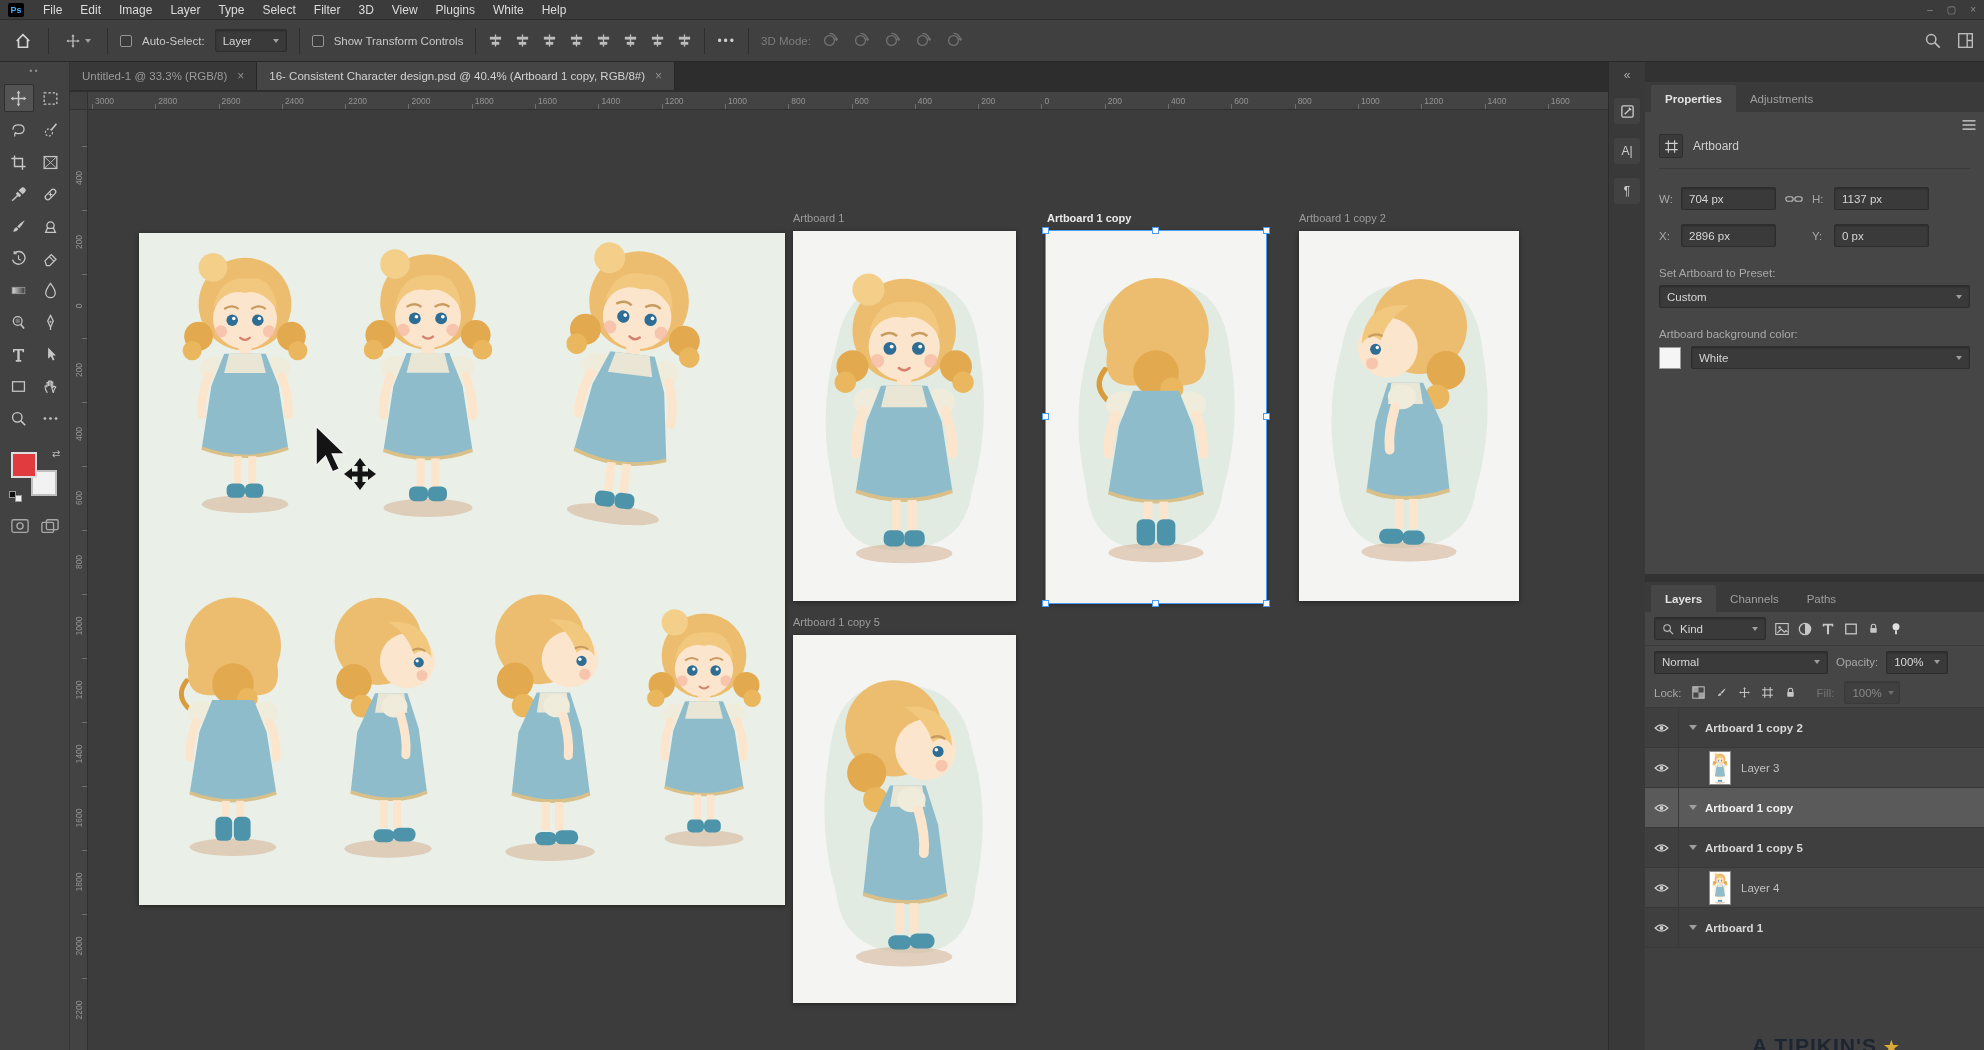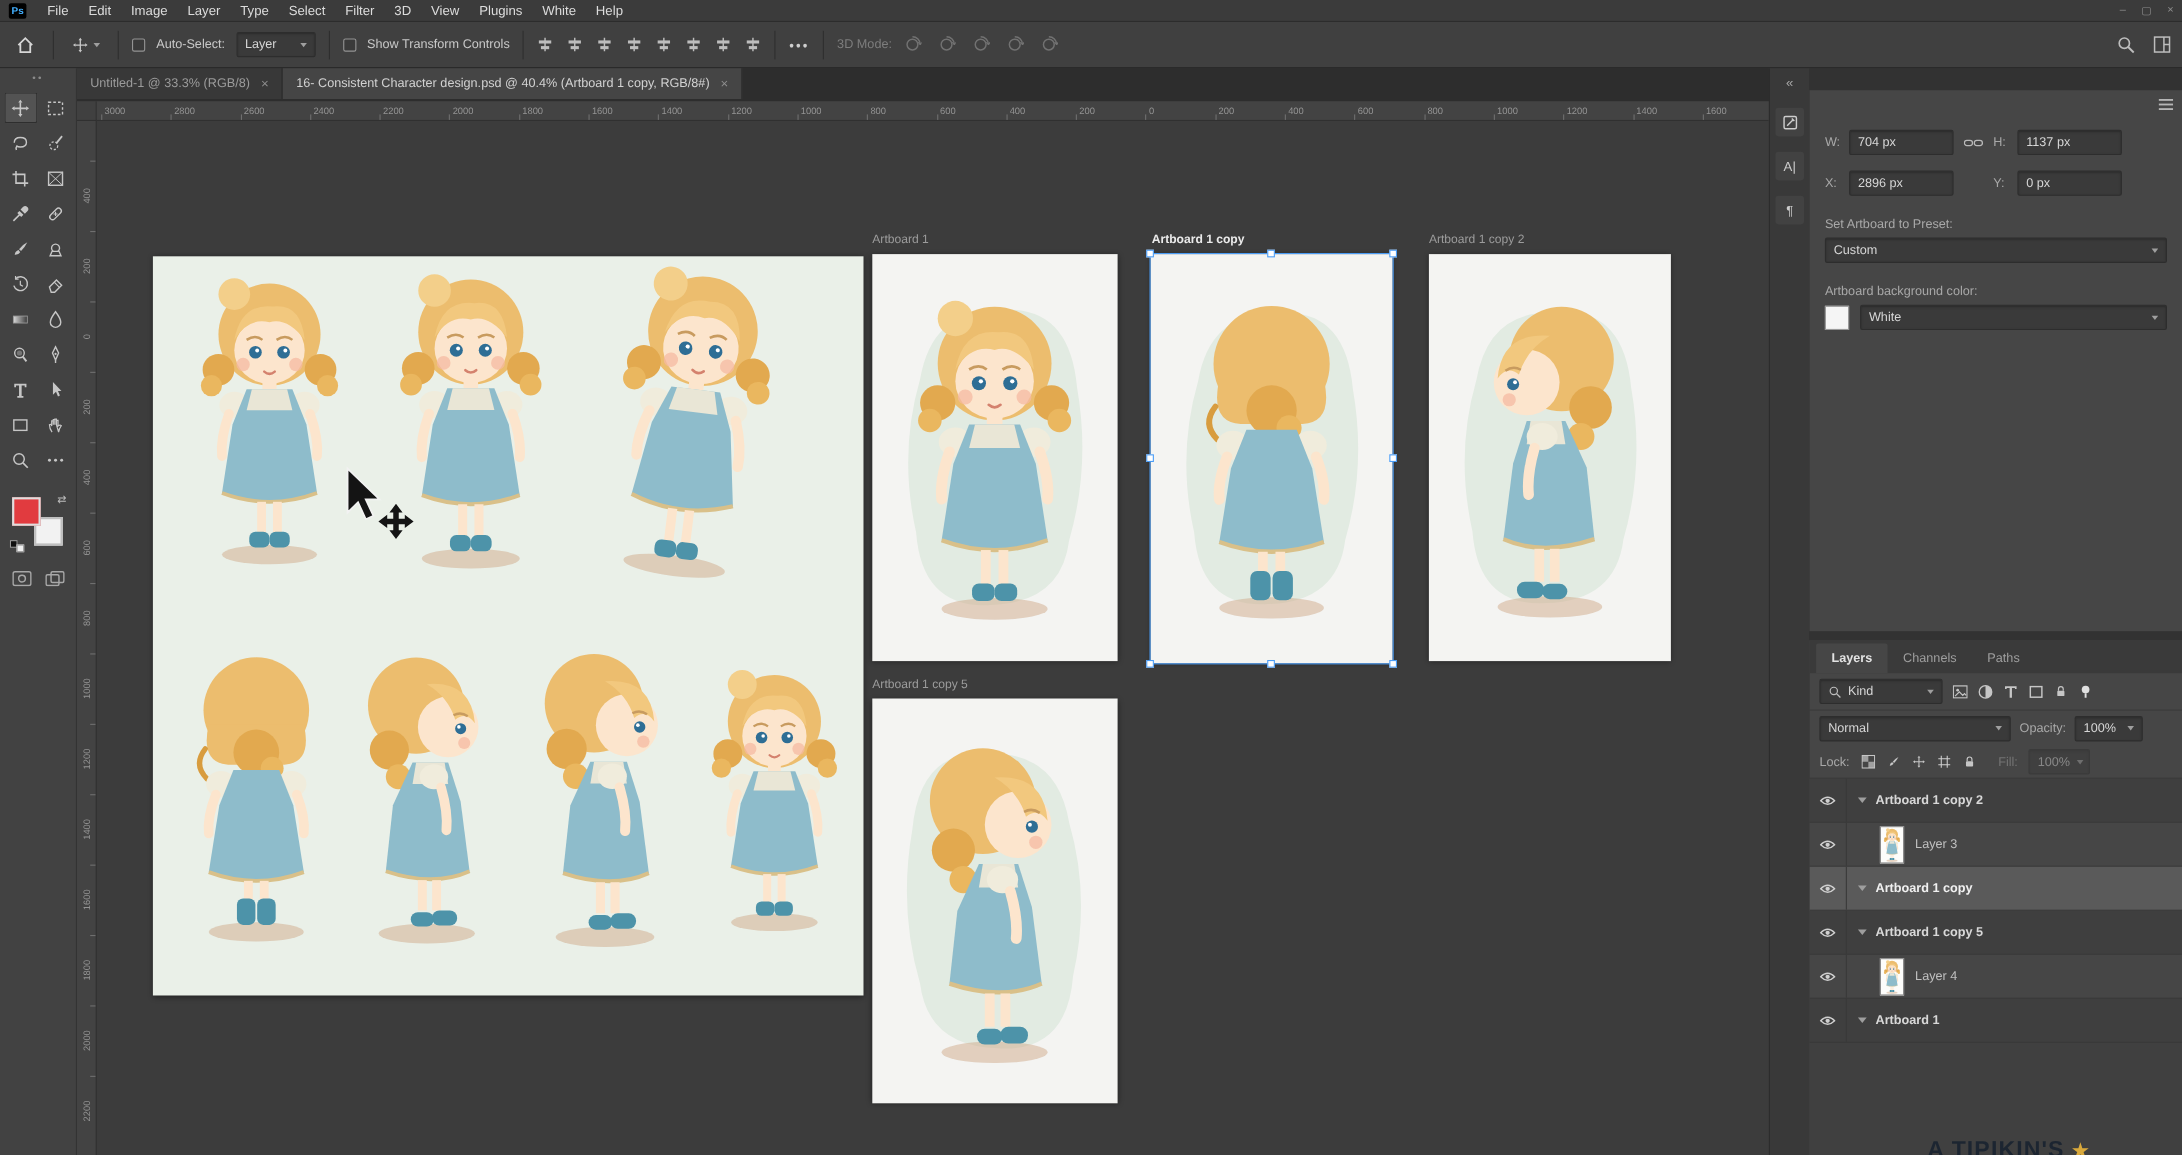--- a/index.html
+++ b/index.html
@@ -851,26 +851,40 @@
           </svg>
         </span>
       <span class="pico">A|</span>
       <span class="pico">¶</span>
     </div>
 
     <div class="rightcol">
       <div class="topgap"></div>
 
       <div class="panel" style="height:492px">
+        <div class="ptabs">
+
+            <div class="ptab active">Properties</div>
+
+            <div class="ptab">Adjustments</div>
+          </div>
         <div class="ptabs" style="height:0;background:none"></div>
         <div class="props-body">
           <div style="display:flex;justify-content:flex-end;margin:-4px -6px 4px 0">
             <svg viewBox="0 0 16 12" style="width:14px;height:10px">
                 <use href="#icon-menu"></use>
               </svg>
+          </div>
+          <div class="objrow">
+            <span class="objicon">
+              <svg viewBox="0 0 24 24">
+                  <use href="#icon-artboard"></use>
+                </svg>
+            </span>
+            <span>Artboard</span>
           </div>
           <div class="dimgrid">
             <span>W:</span>
             <span class="well">
                 <span class="lab">704 px</span>
               </span>
             <span class="linkico">
                 <svg viewBox="0 0 22 10">
                   <use href="#icon-link"></use>
                 </svg>

